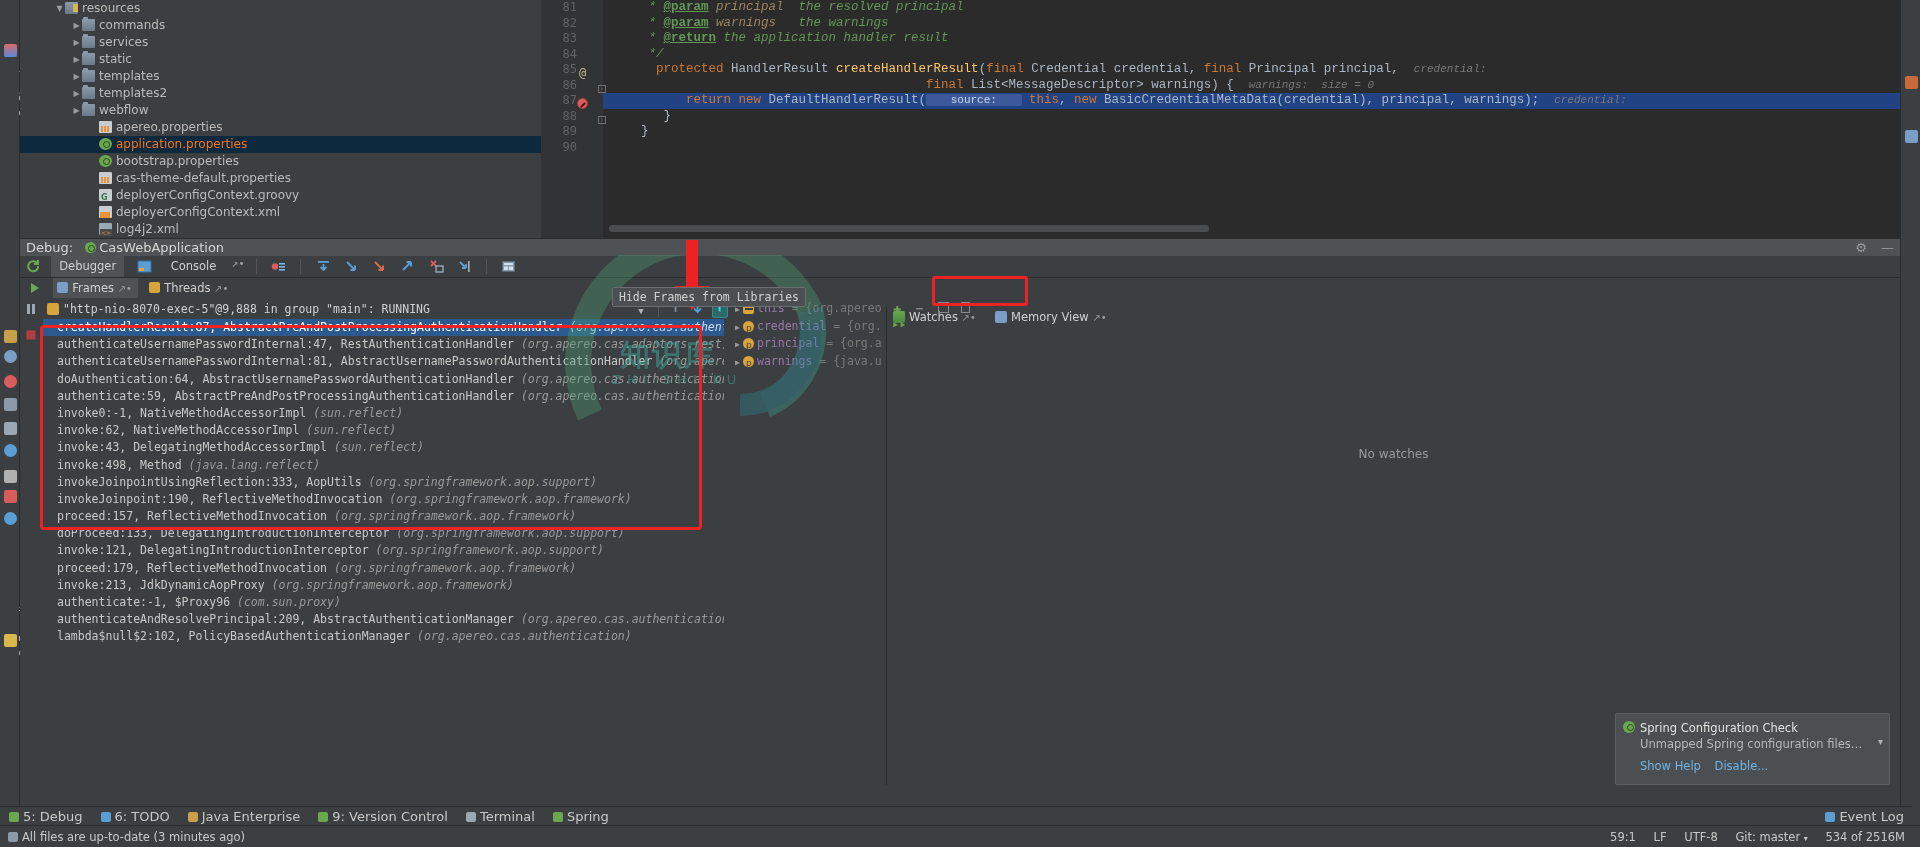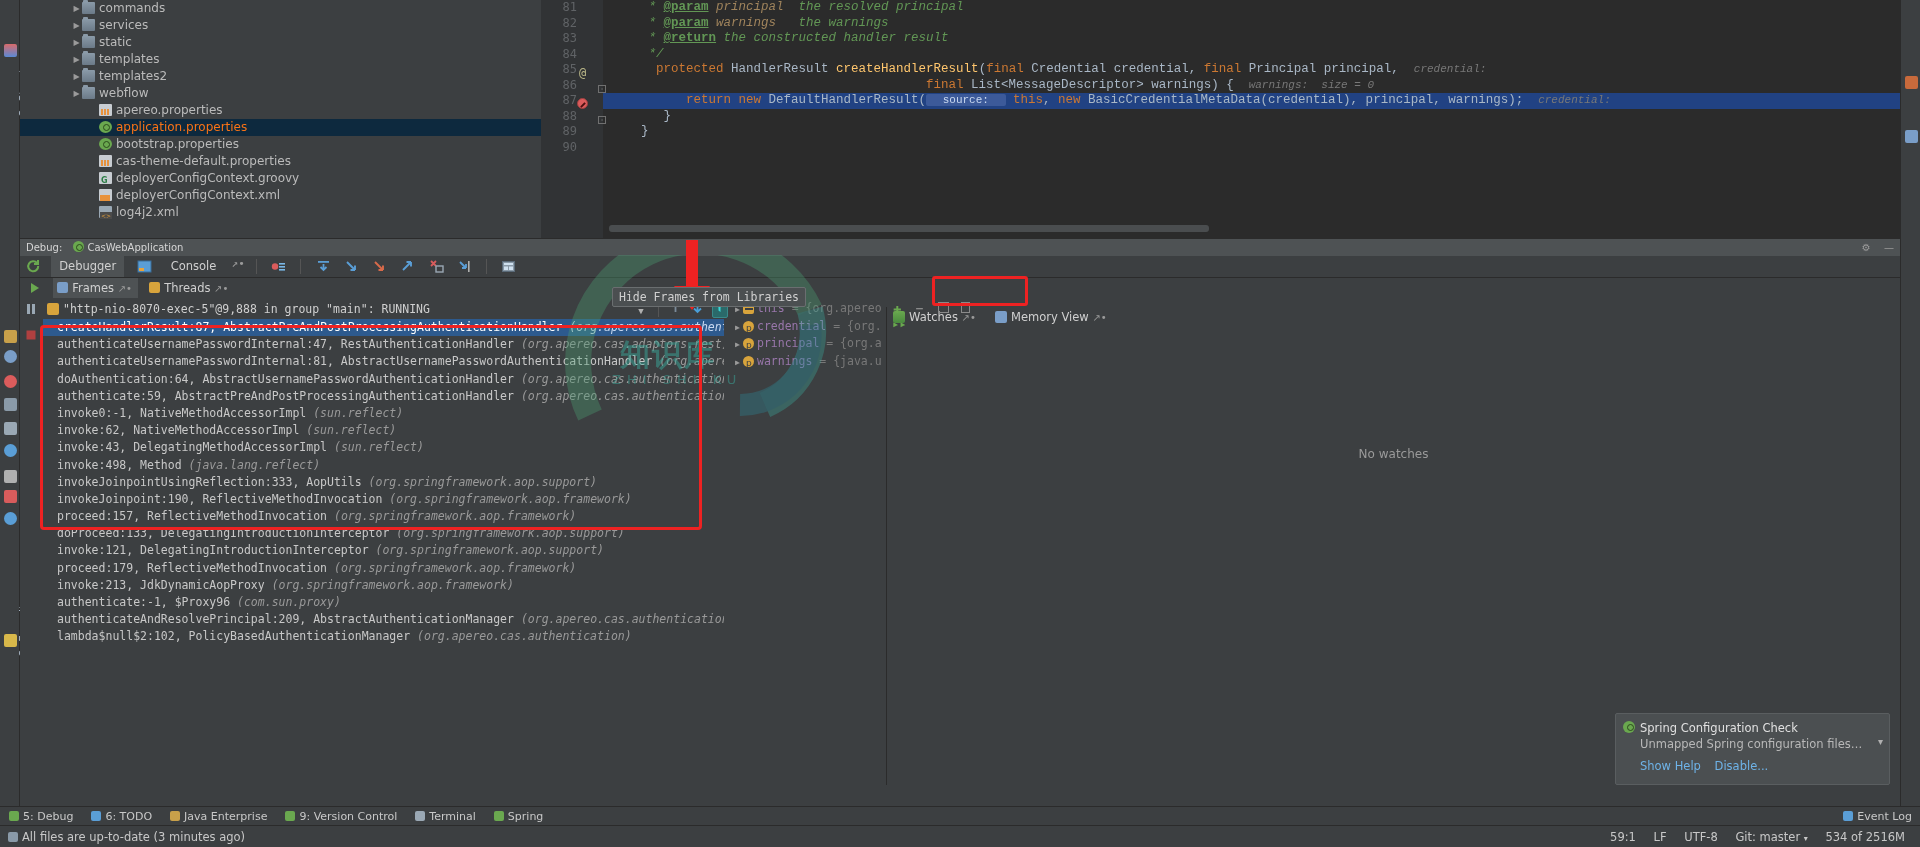--- a/index.html
+++ b/index.html
@@ -119,41 +119,41 @@
     color: #a9b7c6; padding-left: 8px;
   }
   .cline.hl { background: #214283; }
   .jdoc { color: #629755; font-style: italic; }
   .jtag { color: #629755; font-weight: bold; text-decoration: underline; }
   .jparam { color: #a0845c; font-style: italic; }
   .kw { color: #cc7832; }
   .type { color: #a9b7c6; }
   .mname { color: #ffc66d; }
   .hint { color: #787878; font-size: 11px; font-style: italic; }
-  .hintbox { background:#4e4e4e; color:#a0a0a0; font-size:11px; padding:0 10px; border-radius:2px;}
+  .hintbox { background:#4e4e4e; color:#a0a0a0; font-size:11px; padding:0 18px; border-radius:2px;}
   .hl .hintbox { background:#3c5a9a; color:#c8d8f0; }
   .fold { color:#606366; }
   .bpmark {
     position:absolute; width:11px; height:11px; border-radius:50%;
     background:#db5c5c; border:1px solid #a04040;
   }
   .bpmark:after {
     content:""; position:absolute; left:2px; top:4.5px; width:6px; height:2px;
     background:#4a1010; transform:rotate(-45deg);
   }
   .editor-scroll {
     position:absolute; bottom:6px; left:68px; width:600px; height:7px;
     background:#4a4d4f; border-radius:3px;
   }
 
   
   .debug-header {
     position: absolute; left: 20px; top: 238px; right: 20px; height: 18px;
     background: #4e5254; border-top: 1px solid #2b2b2b;
-    font-size: 10px; color: #d5d5d5; line-height: 18px; padding-left: 6px;
+    font-size: 13px; color: #d5d5d5; line-height: 18px; padding-left: 6px;
     font-family: "DejaVu Sans", sans-serif;
   }
   .dh-icon {
     display:inline-block;width:11px;height:11px;background:#6aa84f;border-radius:50%;
     vertical-align:-1px;margin:0 3px 0 8px;position:relative;
   }
   .dh-icon:after{content:"";position:absolute;left:3px;top:2.5px;width:5px;height:5px;
     border:1.5px solid #2b4a1b;border-radius:50%;}
   .dh-right { position:absolute; right:6px; top:0; color:#9a9a9a; }
 
@@ -284,23 +284,23 @@
   .notif-links a { color:#6eb3e8; text-decoration:none; margin-right:10px; }
   .notif-leaf {
     position:absolute;left:7px;top:7px;width:12px;height:12px;background:#6aa84f;border-radius:50%;
   }
   .notif-leaf:after{content:"";position:absolute;left:3.5px;top:3px;width:5px;height:5px;
     border:1.5px solid #2b4a1b;border-radius:50%;}
   .notif-chev { position:absolute; right:6px; top:22px; color:#b0b0b0; font-size:10px; }
 
   
   .tool-bar {
-    position:absolute; left:0; right:0; bottom:22px; height:19px;
+    position:absolute; left:0; right:8px; bottom:22px; height:19px;
     background:#3c3f41; border-top:1px solid #2b2b2b;
-    font-size:11px; color:#c8c8c8; font-family:"DejaVu Sans",sans-serif;
+    font-size:13px; color:#c8c8c8; font-family:"DejaVu Sans",sans-serif;
     line-height:19px;
   }
   .tool-item { display:inline-block; padding:0 9px; white-space:nowrap; }
   .tb-sq { display:inline-block;width:10px;height:10px;vertical-align:-1px;margin-right:4px;}
 
   .status-bar {
     position:absolute; left:0; right:0; bottom:0; height:22px;
     background:#3c3f41; border-top:1px solid #2b2b2b;
     font-size:11.5px; color:#c8c8c8; font-family:"DejaVu Sans",sans-serif;
     line-height:22px;
@@ -340,20 +340,21 @@
 
   <div class="right-strip">
     <div class="vtab-r" style="top:6px;right:20px;">Dat</div>
     <div class="vtab-r" style="top:150px;right:20px;">Bean Validation</div>
     <div class="vtab-r" style="top:290px;right:20px;">Ant Build</div>
     <div class="strip-icon" style="left:4px;top:76px;background:#c86a3c;border-radius:2px;"></div>
     <div class="strip-icon" style="left:4px;top:130px;background:#7a9ec8;border-radius:2px;"></div>
   </div>
 
   <div class="tree" id="tree-host">
+      <div class="tree-row" style="padding-left: 34px;"><span class="arrow">▼</span><span class="ficon res"></span><span>resources</span></div>
       <div class="tree-row" style="padding-left: 51px;"><span class="arrow">▶</span><span class="ficon folder"></span><span>commands</span></div>
       <div class="tree-row" style="padding-left: 51px;"><span class="arrow">▶</span><span class="ficon folder"></span><span>services</span></div>
       <div class="tree-row" style="padding-left: 51px;"><span class="arrow">▶</span><span class="ficon folder"></span><span>static</span></div>
       <div class="tree-row" style="padding-left: 51px;"><span class="arrow">▶</span><span class="ficon folder"></span><span>templates</span></div>
       <div class="tree-row" style="padding-left: 51px;"><span class="arrow">▶</span><span class="ficon folder"></span><span>templates2</span></div>
       <div class="tree-row" style="padding-left: 51px;"><span class="arrow">▶</span><span class="ficon folder"></span><span>webflow</span></div>
       <div class="tree-row" style="padding-left: 68px;"><span class="arrow"></span><span class="ficon props"></span><span>apereo.properties</span></div>
       <div class="tree-row sel" style="padding-left: 68px;"><span class="arrow"></span><span class="ficon spring"></span><span>application.properties</span></div>
       <div class="tree-row" style="padding-left: 68px;"><span class="arrow"></span><span class="ficon spring"></span><span>bootstrap.properties</span></div>
       <div class="tree-row" style="padding-left: 68px;"><span class="arrow"></span><span class="ficon props"></span><span>cas-theme-default.properties</span></div>
@@ -371,21 +372,21 @@
         <div class="gline">85</div>
         <div class="gline">86</div>
         <div class="gline">87</div>
         <div class="gline">88</div>
         <div class="gline">89</div>
         <div class="gline">90</div>
       </div>
     <div class="code">
       <div class="cline"><span class="fold">&nbsp;&nbsp;&nbsp;&nbsp;&nbsp;</span><span class="jdoc">* </span><span class="jtag">@param</span><span class="jparam"> principal</span><span class="jdoc">  the resolved principal</span></div>
       <div class="cline"><span class="fold">&nbsp;&nbsp;&nbsp;&nbsp;&nbsp;</span><span class="jdoc">* </span><span class="jtag">@param</span><span class="jparam"> warnings</span><span class="jdoc">   the warnings</span></div>
-      <div class="cline"><span class="fold">&nbsp;&nbsp;&nbsp;&nbsp;&nbsp;</span><span class="jdoc">* </span><span class="jtag">@return</span><span class="jdoc"> the constructed handler result</span></div>
+      <div class="cline"><span class="fold">&nbsp;&nbsp;&nbsp;&nbsp;&nbsp;</span><span class="jdoc">* </span><span class="jtag">@return</span><span class="jdoc"> the application handler result</span></div>
       <div class="cline"><span class="fold">&nbsp;&nbsp;&nbsp;&nbsp;&nbsp;</span><span class="jdoc">*/</span></div>
       <div class="cline"><span class="fold">&nbsp;&nbsp;&nbsp;&nbsp;&nbsp;&nbsp;</span><span class="kw">protected</span> <span class="type">HandlerResult</span> <span class="mname">createHandlerResult</span>(<span class="kw">final</span> <span class="type">Credential</span> credential, <span class="kw">final</span> <span class="type">Principal</span> principal,  <span class="hint">credential:</span></div>
       <div class="cline"><span class="fold">&nbsp;</span>&nbsp;&nbsp;&nbsp;&nbsp;&nbsp;&nbsp;&nbsp;&nbsp;&nbsp;&nbsp;&nbsp;&nbsp;&nbsp;&nbsp;&nbsp;&nbsp;&nbsp;&nbsp;&nbsp;&nbsp;&nbsp;&nbsp;&nbsp;&nbsp;&nbsp;&nbsp;&nbsp;&nbsp;&nbsp;&nbsp;&nbsp;&nbsp;&nbsp;&nbsp;&nbsp;&nbsp;&nbsp;&nbsp;&nbsp;&nbsp;&nbsp;<span class="kw">final</span> <span class="type">List&lt;MessageDescriptor&gt;</span> warnings) {&nbsp;&nbsp;<span class="hint">warnings:  size = 0</span></div>
       <div class="cline hl"><span class="fold">&nbsp;&nbsp;&nbsp;&nbsp;&nbsp;&nbsp;&nbsp;&nbsp;&nbsp;&nbsp;</span><span class="kw">return</span> <span class="kw">new</span> DefaultHandlerResult(<span class="hintbox"> source: </span> <span class="kw">this</span>, <span class="kw">new</span> BasicCredentialMetaData(credential), principal, warnings);&nbsp;&nbsp;<span class="hint">credential:</span></div>
       <div class="cline"><span class="fold">&nbsp;&nbsp;&nbsp;&nbsp;&nbsp;&nbsp;&nbsp;</span>}</div>
       <div class="cline"><span class="fold">&nbsp;&nbsp;&nbsp;&nbsp;</span>}</div>
       <div class="cline"></div>
     </div>
 
     <div style="position:absolute;left:38px;top:66px;color:#bbb888;font-size:12px;">@</div>

